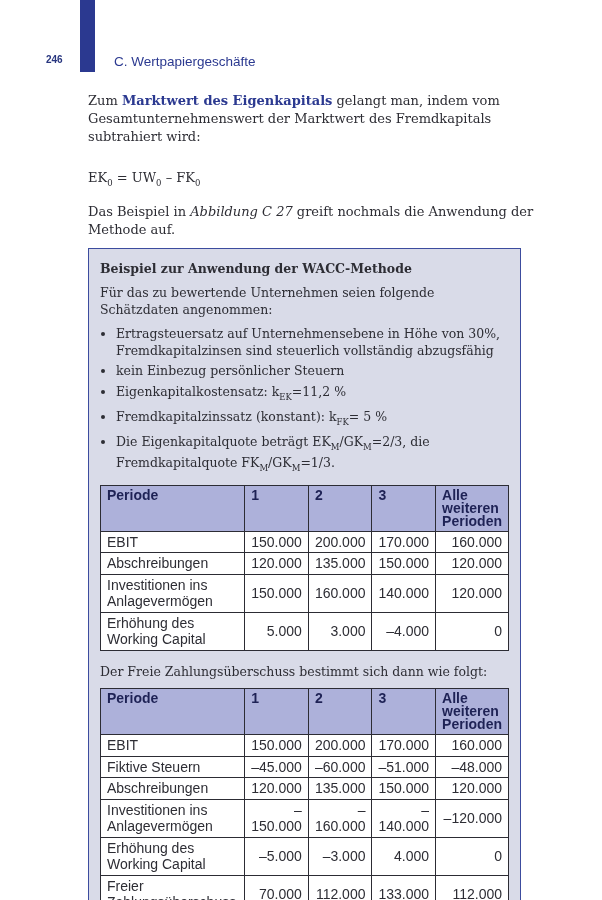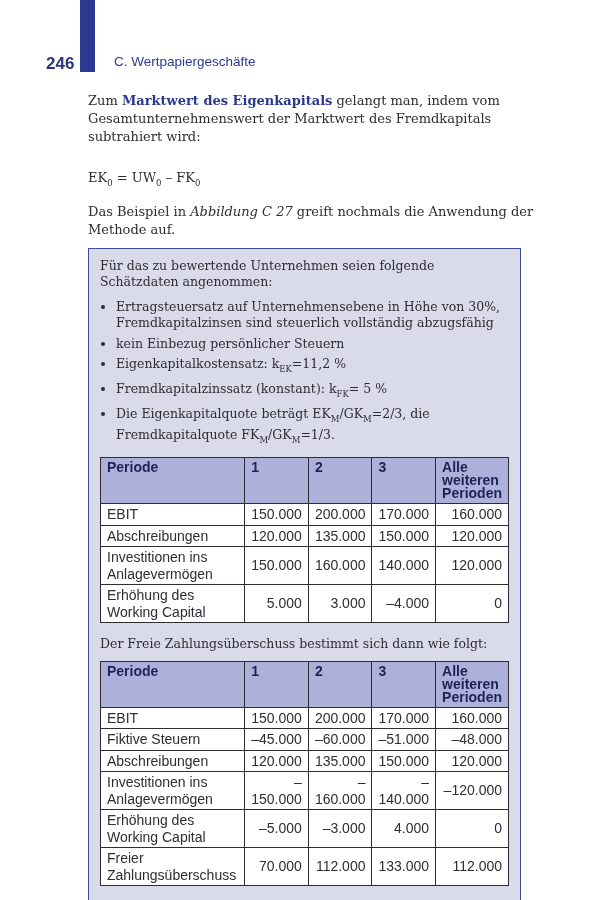--- a/index.html
+++ b/index.html
@@ -5,21 +5,21 @@
   * { margin:0; padding:0; box-sizing:border-box; }
   html,body { background:#ffffff; }
   .page {
     position:relative; width:602px; height:900px; background:#ffffff;
     font-family:"DejaVu Serif", serif; color:#2d2d34; overflow:hidden;
   }
   
   .vbar { position:absolute; left:80px; top:0; width:15px; height:72px; background:#2b3990; }
   .pagenum {
     position:absolute; left:46px; top:54px;
-    font-family:"Liberation Sans", sans-serif; font-weight:bold; font-size:17px; color:#28367f;
+    font-family:"Liberation Sans", sans-serif; font-weight:bold; font-size:10px; color:#28367f;
   }
   .chapter {
     position:absolute; left:114px; top:54px;
     font-family:"Liberation Sans", sans-serif; font-weight:normal; font-size:13.5px; color:#2b3990;
   }
   
   .content { position:absolute; left:88px; top:92px; width:478px; }
   .body-text { font-size:13px; line-height:18px; margin-bottom:9px; hyphens:auto; }
   .hl-blue { color:#2b3990; font-weight:bold; }
   .it { font-style:italic; }
@@ -61,20 +61,21 @@
   <div class="content">
 
     <p class="body-text"><span>Zum </span><span class="hl-blue">Marktwert des Eigenkapitals</span><span> gelangt man, indem vom Gesamtunternehmenswert der Marktwert des Fremdkapitals subtrahiert wird:</span></p>
 
     <p class="inline-formula">EK<sub>0</sub> = UW<sub>0</sub> – FK<sub>0</sub></p>
 
     <p class="body-text"><span>Das Beispiel in </span><span class="it">Abbildung C 27</span><span> greift nochmals die Anwendung der Methode auf.</span></p>
 
     <section class="example-box">
 
+      <h3 class="box-title">Beispiel zur Anwendung der WACC-Methode</h3>
 
       <p>Für das zu bewertende Unternehmen seien folgende Schätzdaten angenommen:</p>
 
       <ul>
         <li>Ertragsteuersatz auf Unternehmensebene in Höhe von 30%, Fremdkapitalzinsen sind steuerlich vollständig abzugsfähig</li>
         <li>kein Einbezug persönlicher Steuern</li>
         <li>Eigenkapitalkostensatz: k<sub>EK</sub>=11,2 %</li>
         <li>Fremdkapitalzinssatz (konstant): k<sub>FK</sub>= 5 %</li>
         <li>Die Eigenkapitalquote beträgt EK<sub>M</sub>/GK<sub>M</sub>=2/3, die Fremdkapitalquote FK<sub>M</sub>/GK<sub>M</sub>=1/3.</li>
       </ul>

